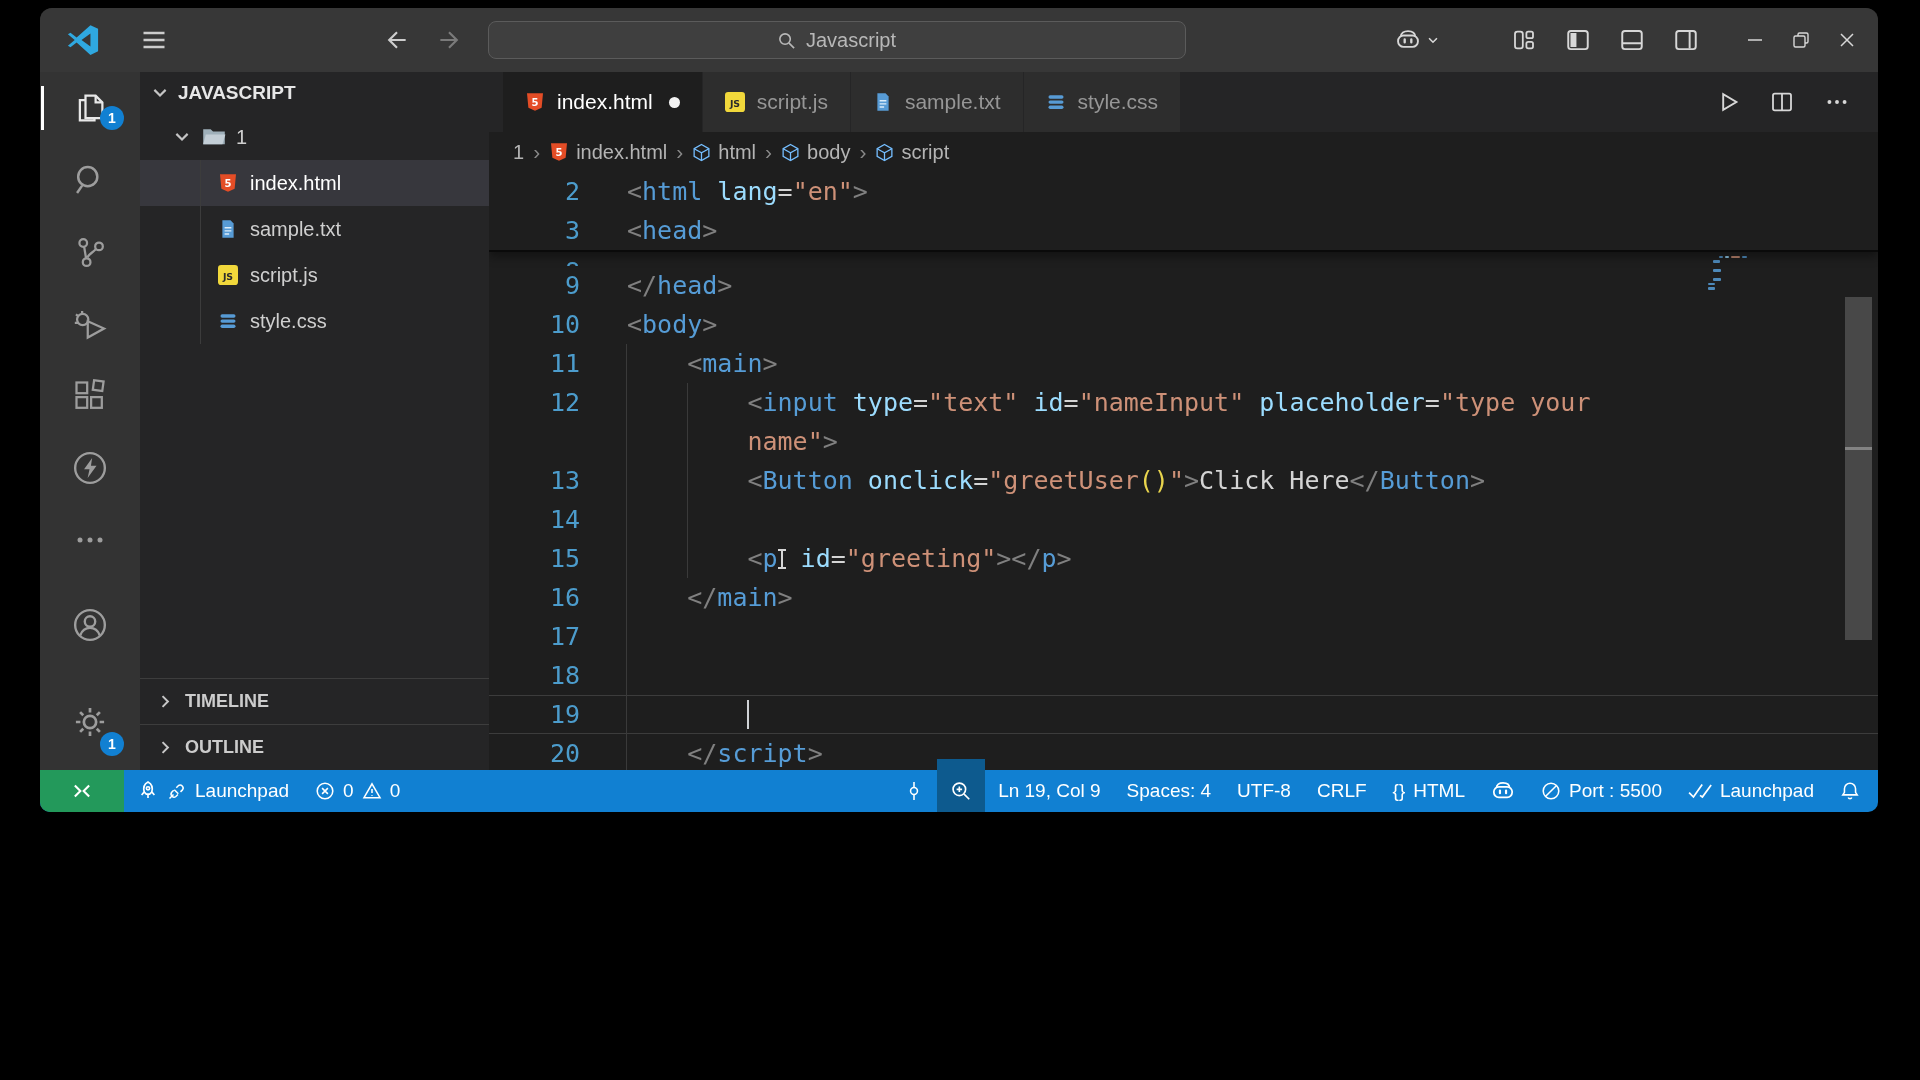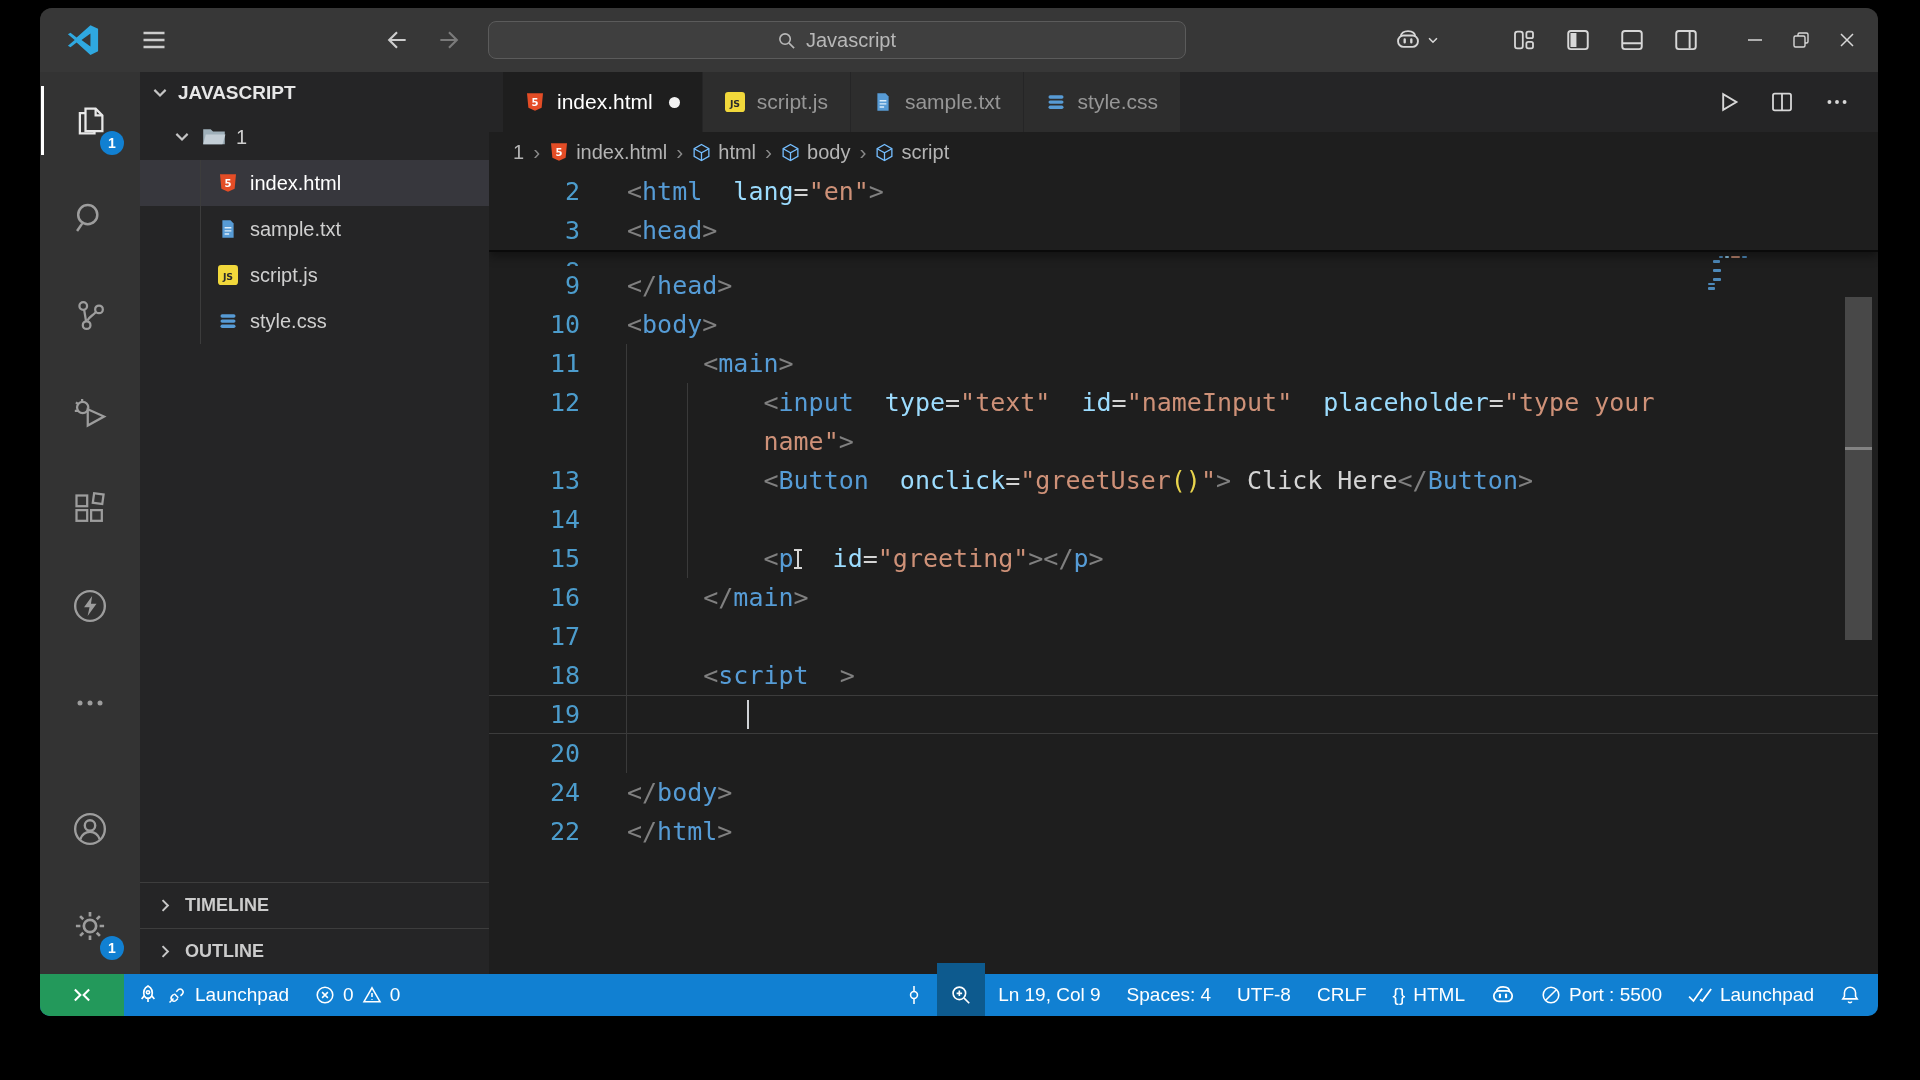--- a/index.html
+++ b/index.html
@@ -1,17 +1,17 @@
 <!DOCTYPE html>
 <html><head>
 <meta charset="utf-8">
 <style>
   html,body{margin:0;padding:0;width:1920px;height:1080px;background:#000;overflow:hidden;
     font-family:"Liberation Sans",sans-serif;-webkit-font-smoothing:antialiased;}
-  .vscode-window{position:absolute;left:40px;top:8px;width:1838px;height:1008px;
+  .vscode-window{position:absolute;left:40px;top:8px;width:1838px;height:804px;
     border-radius:12px 12px 10px 10px;overflow:hidden;background:#1e1e1e;display:flex;flex-direction:column;}
   
   .titlebar{height:64px;background:#373737;display:flex;align-items:center;color:#cccccc;flex:0 0 auto;}
   .tb-left{display:flex;align-items:center;gap:34px;padding-left:26px;}
   .tb-center{flex:1;display:flex;align-items:center;justify-content:center;gap:26px;}
   .nav-arrow{font-size:26px;color:#cccccc;display:flex;align-items:center;}
   .nav-arrow.disabled{color:#7a7a7a;}
   .searchbox{width:696px;height:36px;background:#3f3f3f;border:1px solid #5b5b5b;border-radius:8px;
     display:flex;align-items:center;justify-content:center;gap:10px;color:#b8b8b8;font-size:20px;}
   .tb-right{display:flex;align-items:center;padding-right:8px;}
@@ -58,21 +58,21 @@
   .editor-body{flex:1;position:relative;overflow:hidden;font-family:"DejaVu Sans Mono",monospace;font-size:25px;line-height:39px;}
   .sticky{position:relative;background:#1e1e1e;border-bottom:2px solid #0a0a0a;box-shadow:0 5px 9px rgba(0,0,0,.38);z-index:3;}
   .code-lines{position:relative;z-index:1;}
   .code-row{display:flex;height:39px;position:relative;white-space:pre;}
   .code-row.partial{height:14px;overflow:hidden;}
   .gutter{flex:0 0 91px;text-align:right;color:#4c9ccc;}
   .codetext{padding-left:47px;}
   .code-row.current::before{content:"";position:absolute;left:0;right:0;top:0;bottom:0;
     border-top:1px solid #3c3c3c;border-bottom:1px solid #3c3c3c;}
   .tk-p{color:#808080;} .tk-t{color:#569cd6;} .tk-a{color:#9cdcfe;} .tk-o{color:#d4d4d4;}
-  .tk-s{color:#ce9178;} .tk-y{color:#e8d44d;} .tk-w{color:#d4d4d4;margin-left:16px;}
+  .tk-s{color:#ce9178;} .tk-y{color:#e8d44d;} .tk-w{color:#d4d4d4;}
   .cursor{position:absolute;top:5px;width:2px;height:29px;background:#cfd2d6;}
   .mouse-ibeam{display:inline-block;position:relative;width:8px;height:24px;vertical-align:-4px;}
   .mouse-ibeam::before{content:"";position:absolute;left:3px;top:2px;bottom:2px;width:2px;background:#d6d6d6;}
   .mouse-ibeam::after{content:"";position:absolute;left:0px;right:0px;top:2px;height:2px;background:#d6d6d6;
     box-shadow:0 18px 0 #d6d6d6;}
   .indent-guide{position:absolute;width:1px;background:#3a3a3a;}
   
   .minimap{position:absolute;top:12px;right:63px;width:107px;z-index:2;}
   .mm-row{display:flex;height:2.6px;margin-bottom:1.9px;}
   .mm-seg{height:100%;margin-right:2px;border-radius:1px;opacity:.85;}
@@ -461,23 +461,23 @@
             <div class="code-row"><div class="gutter">9</div><span class="codetext"><span class="tk-p">&lt;/</span><span class="tk-t">head</span><span class="tk-p">&gt;</span></span></div>
             <div class="code-row"><div class="gutter">10</div><span class="codetext"><span class="tk-p">&lt;</span><span class="tk-t">body</span><span class="tk-p">&gt;</span></span></div>
             <div class="code-row"><div class="gutter">11</div><span class="codetext"><span class="tk-w">    </span><span class="tk-p">&lt;</span><span class="tk-t">main</span><span class="tk-p">&gt;</span></span></div>
             <div class="code-row"><div class="gutter">12</div><span class="codetext"><span class="tk-w">        </span><span class="tk-p">&lt;</span><span class="tk-t">input</span><span class="tk-w"> </span><span class="tk-a">type</span><span class="tk-o">=</span><span class="tk-s">"text"</span><span class="tk-w"> </span><span class="tk-a">id</span><span class="tk-o">=</span><span class="tk-s">"nameInput"</span><span class="tk-w"> </span><span class="tk-a">placeholder</span><span class="tk-o">=</span><span class="tk-s">"type your</span></span></div>
             <div class="code-row"><div class="gutter"></div><span class="codetext"><span class="tk-w">        </span><span class="tk-s">name"</span><span class="tk-p">&gt;</span></span></div>
             <div class="code-row"><div class="gutter">13</div><span class="codetext"><span class="tk-w">        </span><span class="tk-p">&lt;</span><span class="tk-t">Button</span><span class="tk-w"> </span><span class="tk-a">onclick</span><span class="tk-o">=</span><span class="tk-s">"greetUser</span><span class="tk-y">()</span><span class="tk-s">"</span><span class="tk-p">&gt;</span><span class="tk-w">Click Here</span><span class="tk-p">&lt;/</span><span class="tk-t">Button</span><span class="tk-p">&gt;</span></span></div>
             <div class="code-row"><div class="gutter">14</div><span class="codetext"></span></div>
             <div class="code-row"><div class="gutter">15</div><span class="codetext"><span class="tk-w">        </span><span class="tk-p">&lt;</span><span class="tk-t">p</span><span class="mouse-ibeam"></span><span class="tk-w"> </span><span class="tk-a">id</span><span class="tk-o">=</span><span class="tk-s">"greeting"</span><span class="tk-p">&gt;</span><span class="tk-p">&lt;/</span><span class="tk-t">p</span><span class="tk-p">&gt;</span></span></div>
             <div class="code-row"><div class="gutter">16</div><span class="codetext"><span class="tk-w">    </span><span class="tk-p">&lt;/</span><span class="tk-t">main</span><span class="tk-p">&gt;</span></span></div>
             <div class="code-row"><div class="gutter">17</div><span class="codetext"></span></div>
-            <div class="code-row"><div class="gutter">18</div><span class="codetext"><span class="tk-w">    </span><span class="tk-p">&lt;</span><span class="tk-t">script</span><span class="tk-w"> </span><span class="tk-p">&gt;</span></span></div>
+            <div class="code-row"><div class="gutter">18</div></div>
             <div class="code-row current"><div class="gutter">19</div><span class="codetext"></span><div class="cursor" style="left: 258.4px;"></div></div>
-            <div class="code-row"><div class="gutter">20</div></div>
+            <div class="code-row"><div class="gutter">20</div><span class="codetext"><span class="tk-w">    </span><span class="tk-p">&lt;/</span><span class="tk-t">script</span><span class="tk-p">&gt;</span></span></div>
             <div class="code-row"><div class="gutter">24</div><span class="codetext"><span class="tk-p">&lt;/</span><span class="tk-t">body</span><span class="tk-p">&gt;</span></span></div>
             <div class="code-row"><div class="gutter">22</div><span class="codetext"><span class="tk-p">&lt;/</span><span class="tk-t">html</span><span class="tk-p">&gt;</span></span></div>
             <div class="indent-guide" style="left: 137px; top: 92px; height: 429px;"></div>
             <div class="indent-guide" style="left: 198.2px; top: 131px; height: 195px;"></div>
           </div>
         <div class="minimap" id="minimap">
             <div class="mm-row" style="margin-left: 0px;">
               <div class="mm-seg mm-p" style="width: 6px;"></div>
               <div class="mm-seg mm-t" style="width: 18px;"></div>
             </div>

